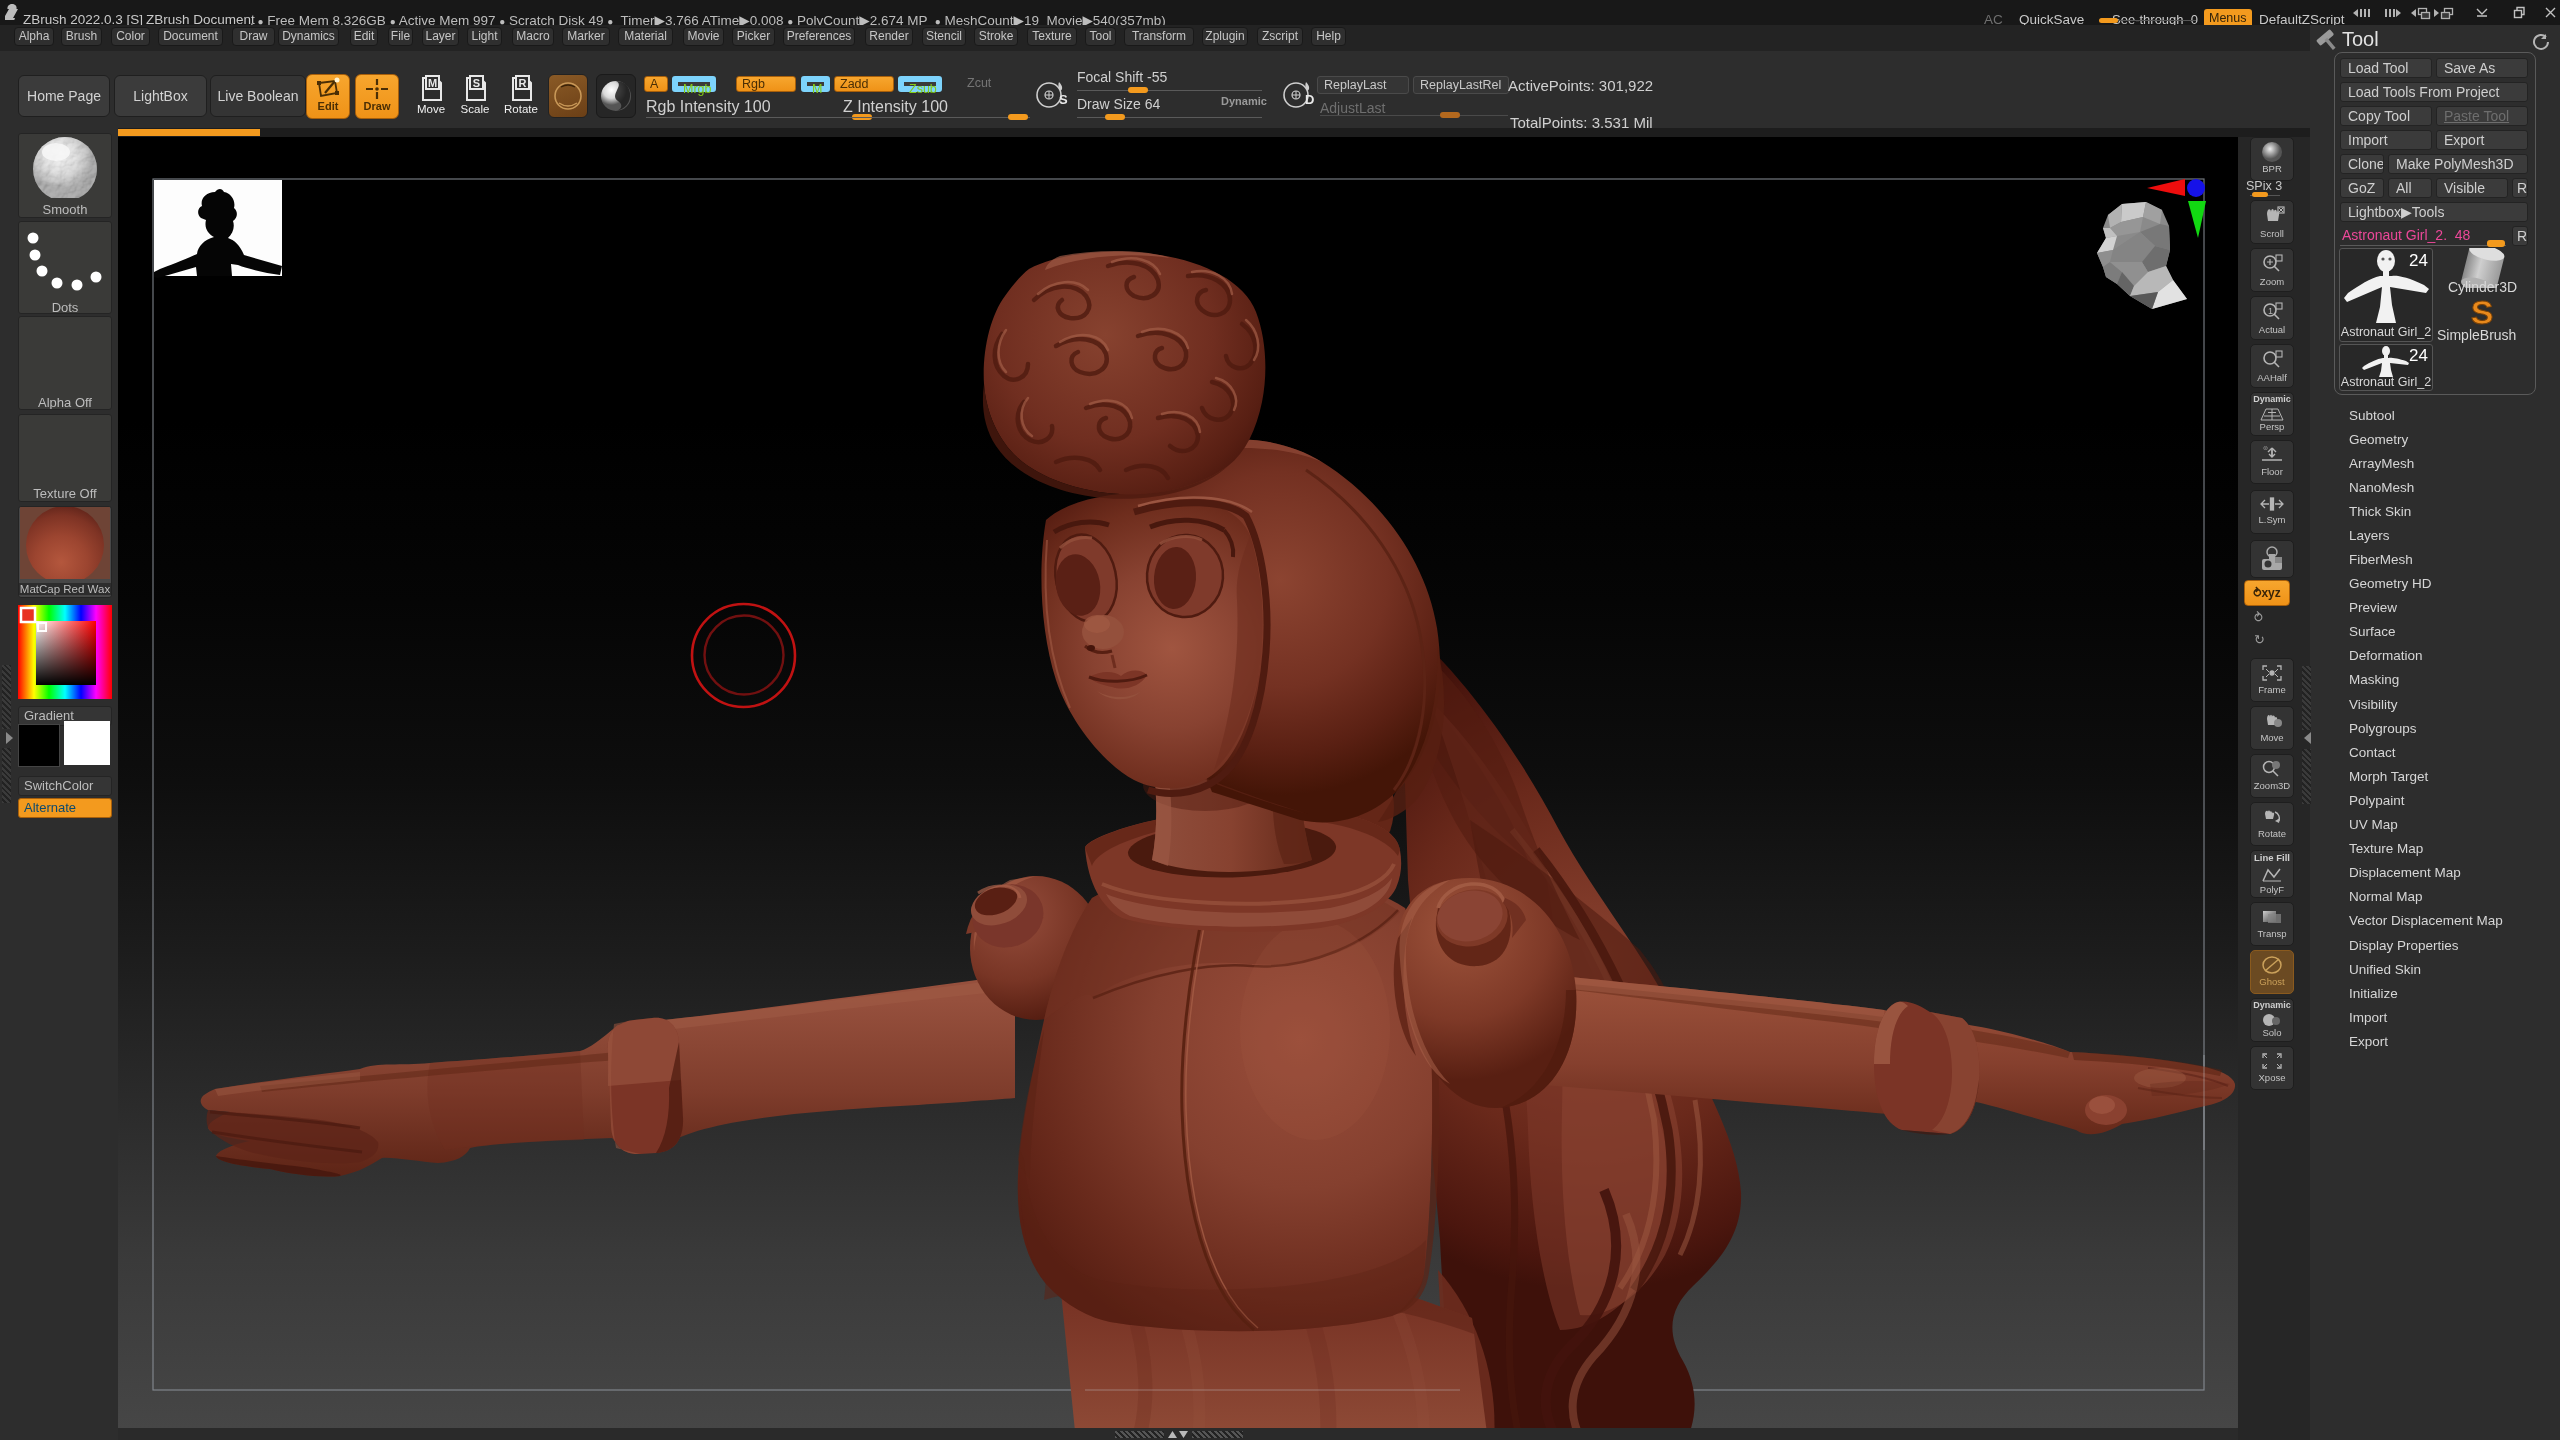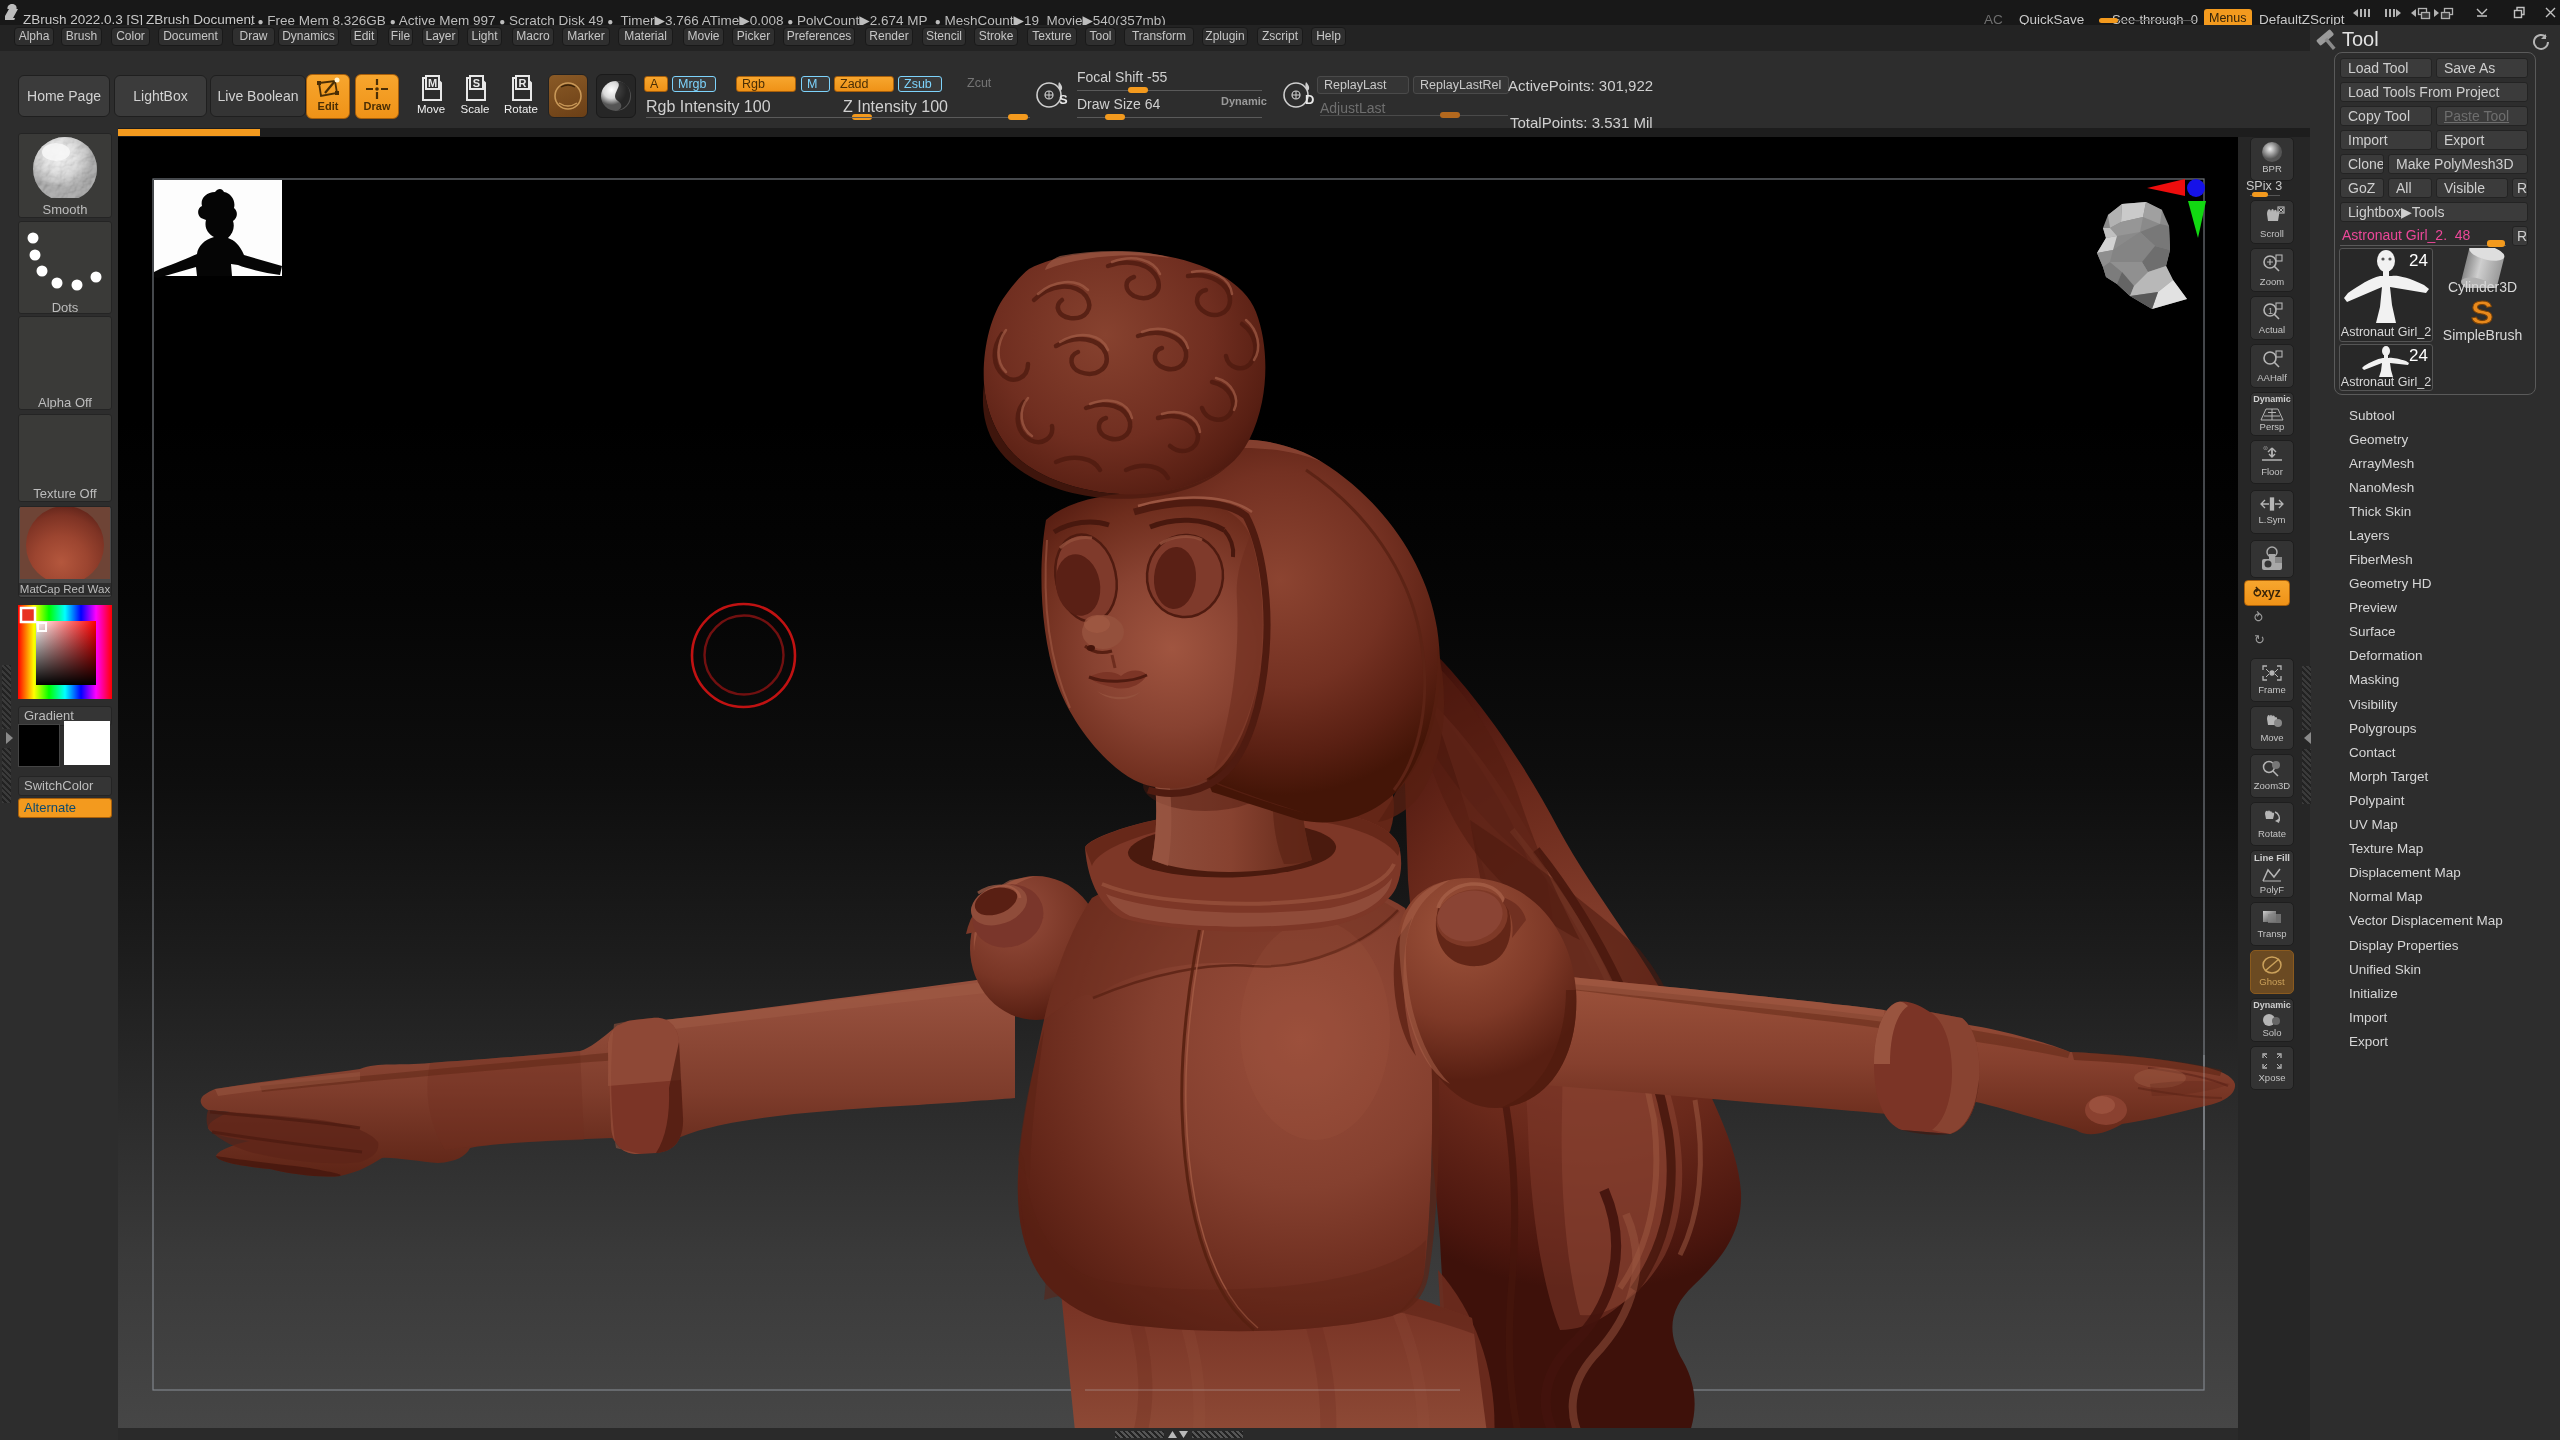--- a/index.html
+++ b/index.html
@@ -14,22 +14,22 @@
   border-radius:4px; color:#c6c6c6; font-size:12px; text-align:center; line-height:17px; }
 #toolbar { position:absolute; left:0; top:51px; width:2560px; height:77px; background:#2d2d2d; }
 .tbtn { position:absolute; top:24px; height:42px; background:#3b3b3b; border:1px solid #1f1f1f;
   border-radius:6px; color:#d2d2d2; font-size:14px; text-align:center; line-height:40px; }
 .ob { position:absolute; top:23px; width:44px; height:45px; background:linear-gradient(180deg,#f7a62e,#ef9217);
   border:1px solid #a85f0a; border-radius:6px; text-align:center; color:#4a2e05; font-size:11px; font-weight:bold; }
 .ob svg { margin-top:2px; }
 .ob div { margin-top:-3px; }
 .ib { position:absolute; top:24px; width:38px; text-align:center; color:#f0f0f0; font-size:11.5px; }
 .ib div { margin-top:-2px; }
-.sb { position:absolute; top:25px; height:16px; background:#3a3a3a; border:1px solid #7dd3fc; border-radius:3px;
-  color:#7dd3fc; font-size:12.5px; padding-left:5px; line-height:14px; }
+.sb { position:absolute; top:25px; height:16px; background:#3a3a3a; border:6px solid #7dd3fc; border-radius:3px;
+  color:#84cc16; font-size:12.5px; padding-left:5px; line-height:14px; }
 .obg { background:linear-gradient(180deg,#f7a62e,#ef9217); border:1px solid #a85f0a; color:#4a2e05; }
 .slbl { position:absolute; color:#d0d0d0; font-size:16px; }
 .track { position:absolute; height:1px; background:#5a5a5a; }
 .knob { position:absolute; width:20px; height:6px; border-radius:3px; background:#f39a1e; }
 .rb { position:absolute; top:25px; height:18px; background:#353535; border:1px solid #4a4a4a; border-radius:3px;
   color:#c9c9c9; font-size:12.5px; padding-left:6px; line-height:16px; }
 #divider { position:absolute; left:0; top:128px; width:2560px; height:9px; background:#1d1d1d; }
 #divider .prog { position:absolute; left:117px; top:1px; width:143px; height:7px; background:#f39a1e; }
 #lefttray { position:absolute; left:0; top:128px; width:118px; height:1312px; background:#2d2d2d; }
 .lt-box { position:absolute; left:18px; width:94px; background:#3a3a38; border:1px solid #242424;
@@ -765,21 +765,21 @@
           <ellipse cx="46" cy="4" rx="18" ry="7" fill="#dedede"></ellipse>
           <ellipse cx="46" cy="38" rx="18" ry="7" fill="#b0b0b0"></ellipse>
         </g>
       </svg>
     <div class="abs" style="left:0;top:31px;width:91px;color:#d8d8d8;font-size:14px;text-align:center">Cylinder3D</div>
   </div>
   <div class="abs" style="left:127px;top:271px;width:91px;height:47px">
     <svg width="91" height="34" viewBox="0 0 91 34">
         <text x="45" y="28" text-anchor="middle" font-size="34" font-weight="bold" fill="#e8891c" stroke="#7a4208" stroke-width="1">S</text>
       </svg>
-    <div class="abs" style="left:0;top:31px;width:91px;color:#d8d8d8;font-size:14px;text-align:center">SimpleBrush</div>
+    <div class="abs" style="left:0;top:31px;width:91px;color:#d8d8d8;font-size:14px;">SimpleBrush</div>
   </div>
   <div class="abs" style="left:29px;top:319px;width:94px;height:47px;background:#282828;border:1px solid #555;border-radius:3px">
     <svg width="92" height="32" viewBox="0 0 92 32">
       <g fill="#f2f2f2">
           <ellipse cx="46" cy="6" rx="4" ry="5"></ellipse>
           <path d="M44 10 L48 10 L48 13 L44 13 Z"></path>
       <path d="M43 13 C37 14 30 17 24 21 L22 23 L24 25 L42 18 L41 26 L39 32 L53 32 L51 25 L50 18 L68 20 L69 18 L66 16 C58 13 48 12 49 13 Z"></path>
         </g>
     </svg>
     <div class="abs" style="right:4px;top:1px;color:#fff;font-size:17px">24</div>

